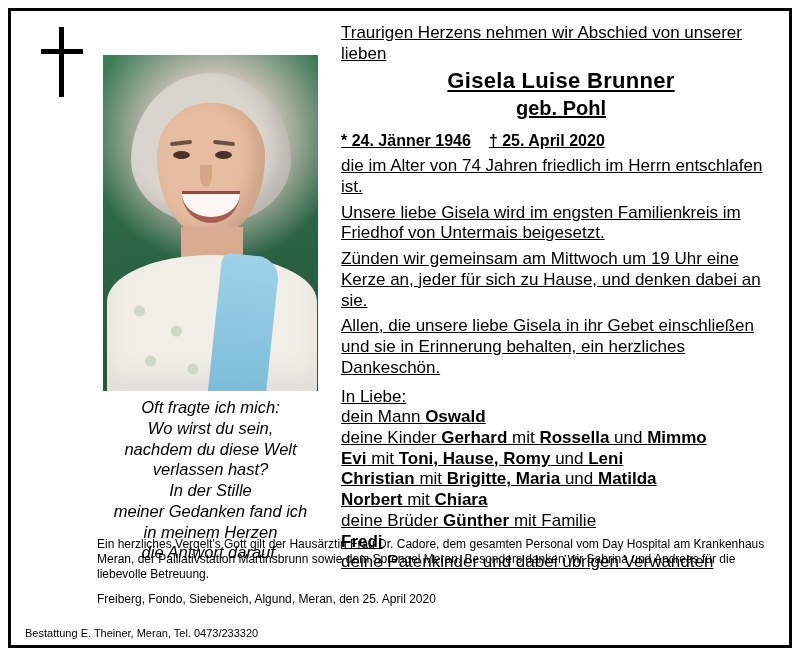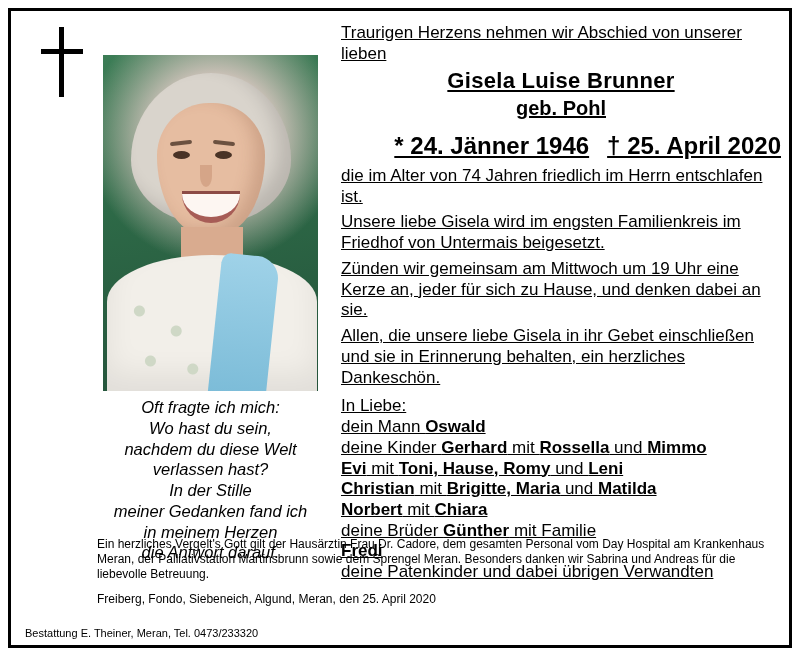--- a/index.html
+++ b/index.html
@@ -219,23 +219,23 @@
     margin: 4px 0 1px 0;
     white-space: nowrap;
   }
   .geb {
     text-align: center;
     font-weight: bold;
     font-size: 20px;
     margin-bottom: 10px;
   }
   .dates {
-    text-align: right;
+    text-align: left;
     font-weight: bold;
-    font-size: 24px;
+    font-size: 16px;
     margin-bottom: 6px;
   }
   .dates .sep { display: inline-block; width: 18px; }
   .para { margin-bottom: 1px; }
   .para + .para { margin-top: 5px; }
   .inliebe { margin-top: 8px; }
   .fam-line { }
   b { font-weight: bold; }
 
   
@@ -284,21 +284,21 @@
           <div class="nose"></div>
           <div class="smile"></div>
           <div class="neck"></div>
           <div class="body"></div>
           <div class="floral"></div>
           <div class="scarf"></div>
         </div>
 
         <div class="poem">
             <div>Oft fragte ich mich:</div>
-            <div>Wo hast du sein,</div>
+            <div>Wo wirst du sein,</div>
             <div>nachdem du diese Welt</div>
             <div>verlassen hast?</div>
             <div>In der Stille</div>
             <div>meiner Gedanken fand ich</div>
             <div>in meinem Herzen</div>
             <div>die Antwort darauf.</div>
           </div>
       </div>
 
       <div class="right-col">

